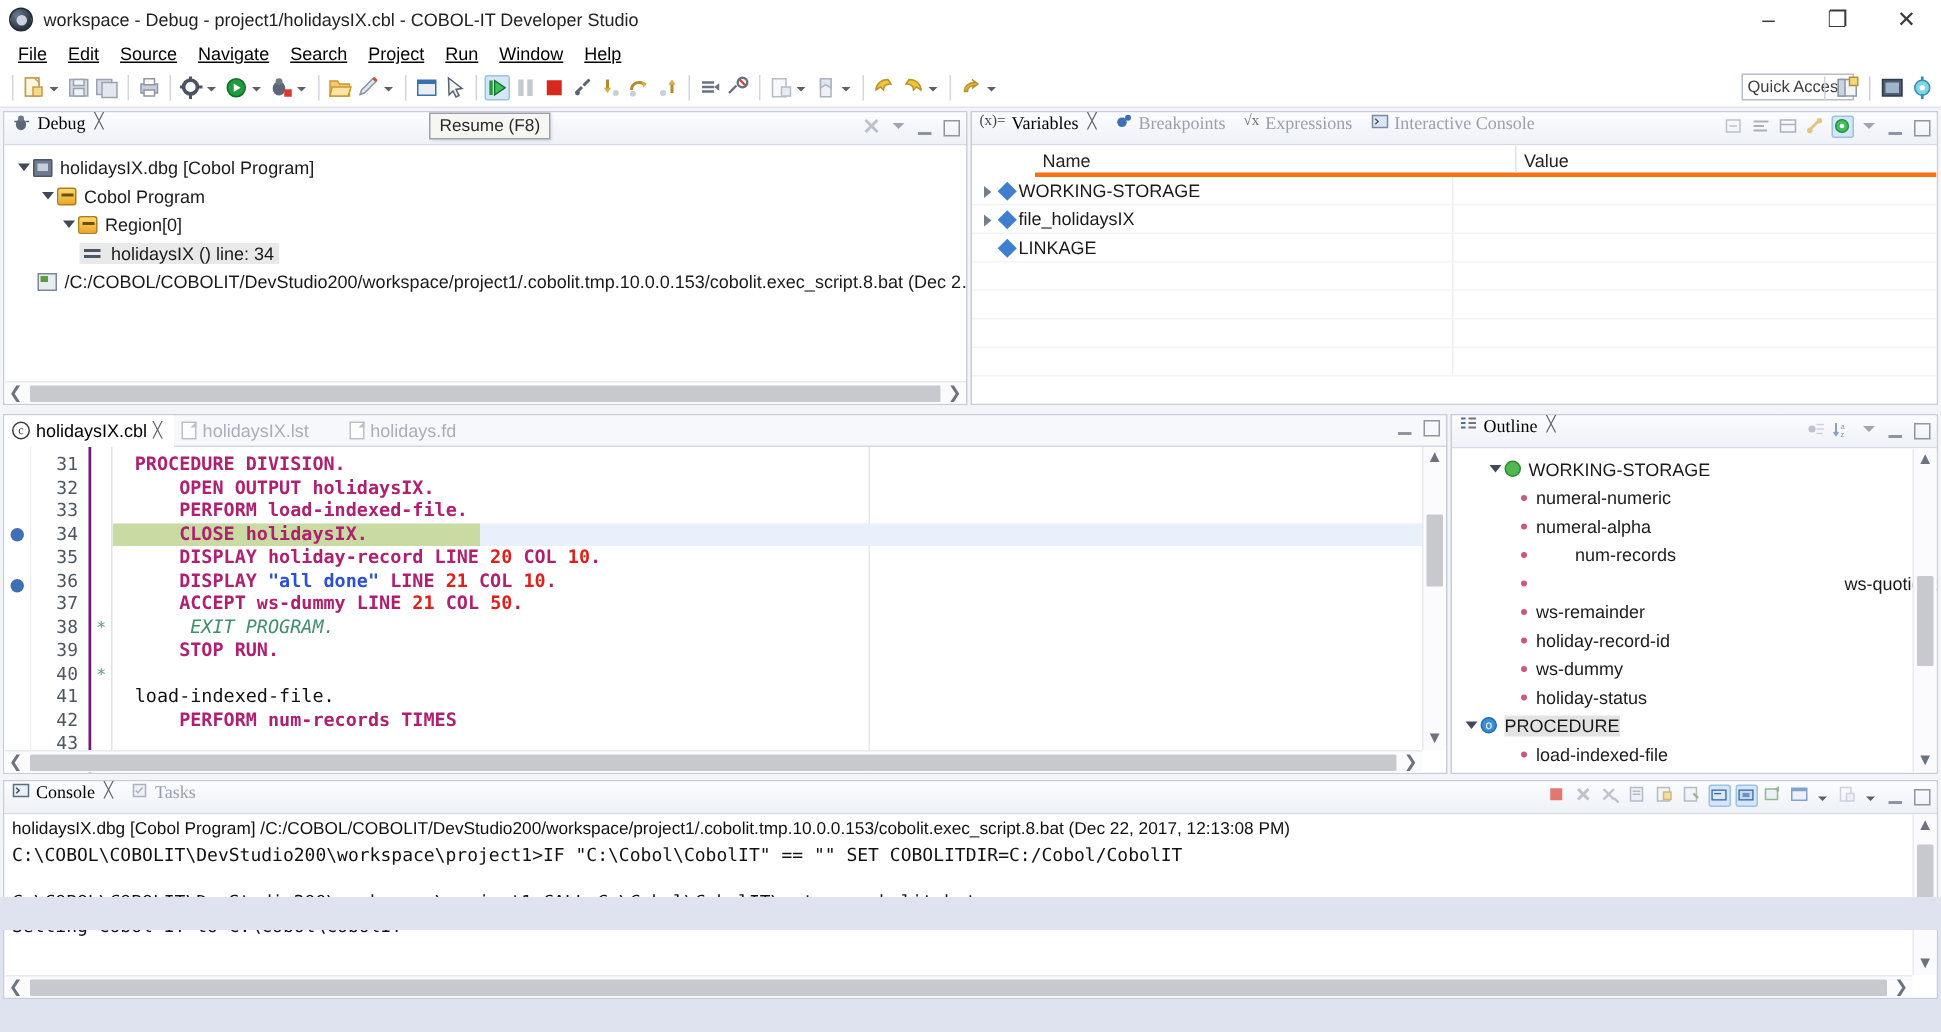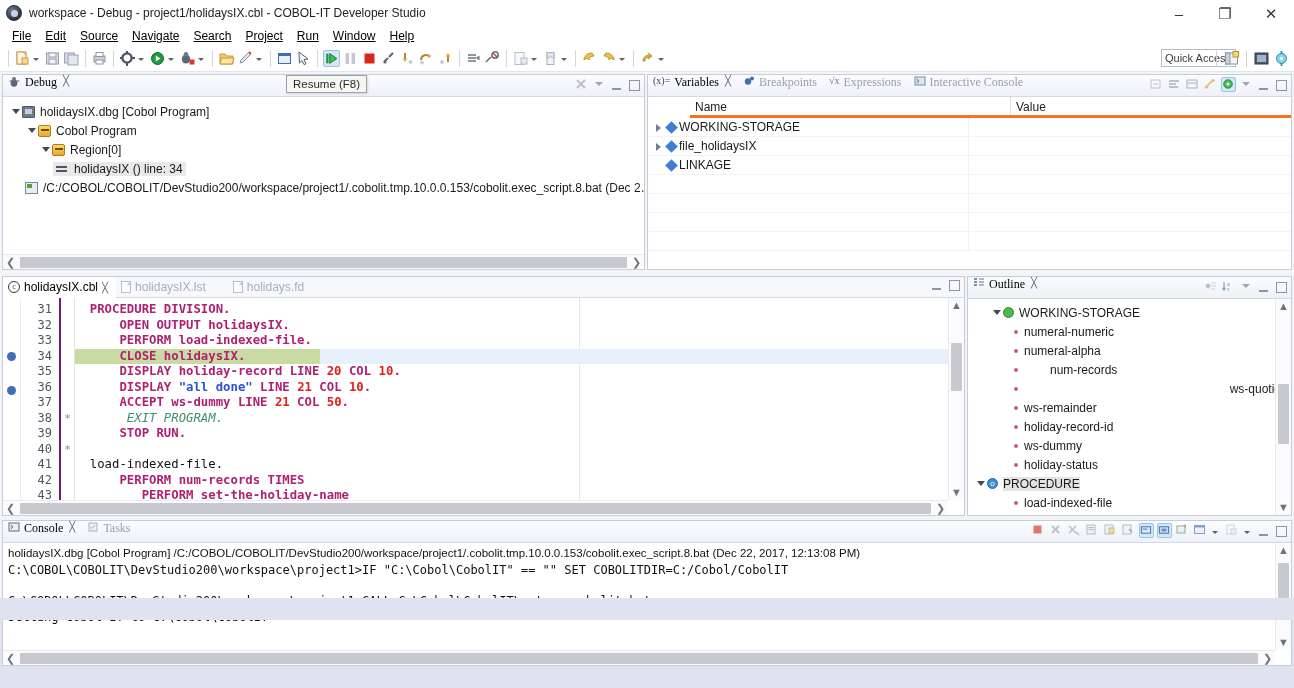--- a/index.html
+++ b/index.html
@@ -719,21 +719,20 @@
               <div class="cl"><span class="pl">      </span><span class="k">PERFORM load-indexed-file.</span></div>
               <div class="cl"><span class="pl">      </span><span class="k">CLOSE holidaysIX.</span></div>
               <div class="cl"><span class="pl">      </span><span class="k">DISPLAY holiday-record LINE </span><span class="num">20</span><span class="k"> COL </span><span class="num">10</span><span class="k">.</span></div>
               <div class="cl"><span class="pl">      </span><span class="k">DISPLAY </span><span class="str">"all done"</span><span class="k"> LINE </span><span class="num">21</span><span class="k"> COL </span><span class="num">10</span><span class="k">.</span></div>
               <div class="cl"><span class="pl">      </span><span class="k">ACCEPT ws-dummy LINE </span><span class="num">21</span><span class="k"> COL </span><span class="num">50</span><span class="k">.</span></div>
               <div class="cl"><span class="cmt">       EXIT PROGRAM.</span></div>
               <div class="cl"><span class="pl">      </span><span class="k">STOP RUN.</span></div>
               <div class="cl">&nbsp;</div>
               <div class="cl"><span class="pl">  </span><span class="pl">load-indexed-file.</span></div>
               <div class="cl"><span class="pl">      </span><span class="k">PERFORM num-records TIMES</span></div>
-              <div class="cl"><span class="pl">         </span><span class="k">PERFORM set-the-holiday-name</span></div>
             </div>
         </div>
       </div>
 
       <div class="sbv" style="bottom:15px;">
         <div class="arrow-up chev">▲</div>
         <div class="thumb" style="top:45px; height:48px;"></div>
         <div class="arrow-dn chev">▼</div>
       </div>
       <div class="sbh" style="right:16px;">

